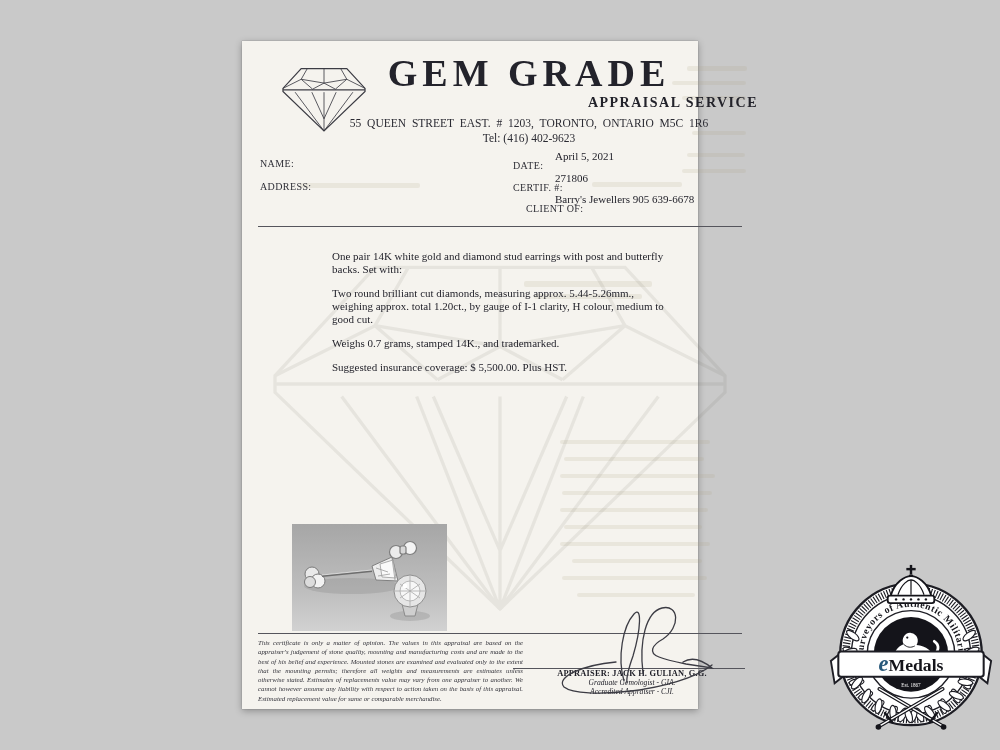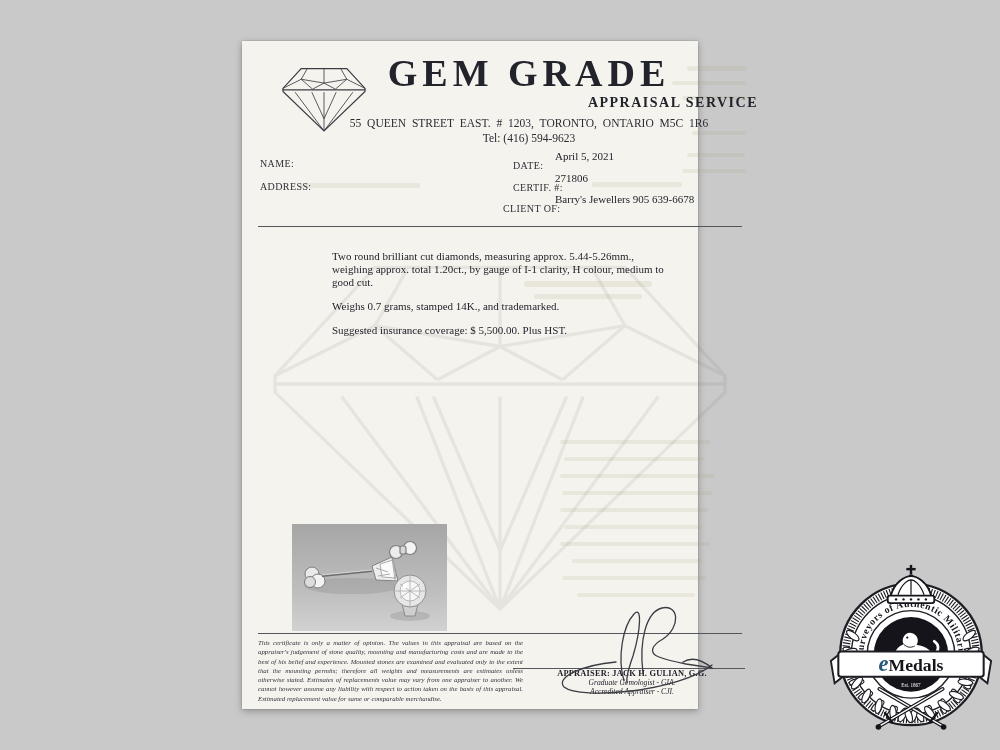--- a/index.html
+++ b/index.html
@@ -97,37 +97,38 @@
     </g>
     <g fill="none" stroke="#3c3c44" stroke-width="1.1">
       <path d="M38,14 L30,28 L6,40 M82,14 L90,28 L114,40 M30,28 L45,41 M90,28 L75,41 M30,28 L60,33 L90,28 M60,33 L45,41 M60,33 L75,41 M60,14 L60,33"></path>
       <path d="M60,96 L22,45 M60,96 L98,45 M44,45 L60,80 L76,45 M60,45 L60,96"></path>
     </g>
   </svg>
 
   <div class="abs title">GEM GRADE</div>
   <div class="abs subtitle">APPRAISAL SERVICE</div>
   <div class="abs addr">55 QUEEN STREET EAST. # 1203, TORONTO, ONTARIO M5C 1R6</div>
-  <div class="abs tel">Tel: (416) 594-9623</div>
+  <div class="abs tel">Tel: (416) 402-9623</div>
 
   <div class="abs lbl" style="left:18px;top:117px">NAME:</div>
   <div class="abs lbl" style="left:18px;top:140px">ADDRESS:</div>
 
   <div class="abs lbl" style="left:271px;top:119px">DATE:</div>
   <div class="abs val" style="left:313px;top:109px">April 5, 2021</div>
 
   <div class="abs lbl" style="left:271px;top:141px">CERTIF. #:</div>
   <div class="abs val" style="left:313px;top:131px">271806</div>
 
-  <div class="abs lbl" style="left:261px;top:162px">CLIENT OF:</div>
+  <div class="abs lbl" style="left:284px;top:162px">CLIENT OF:</div>
   <div class="abs val" style="left:313px;top:152px">Barry's Jewellers 905 639-6678</div>
 
   <div class="rule" style="left:16px;top:185px;width:484px"></div>
 
   <div class="abs bodytext">
+    <p>One pair 14K white gold and diamond stud earrings with post and butterfly backs.  Set with:</p>
     <p>Two round brilliant cut diamonds, measuring approx. 5.44-5.26mm., weighing approx. total 1.20ct., by gauge of I-1 clarity, H colour, medium to good cut.</p>
     <p>Weighs 0.7 grams, stamped 14K., and trademarked.</p>
     <p>Suggested insurance coverage: $ 5,500.00. Plus HST.</p>
   </div>
 
   <svg class="abs photo" viewBox="0 0 155 107">
     <defs>
       <linearGradient id="pbg" x1="0" y1="0" x2="0" y2="1">
         <stop offset="0" stop-color="#a6a6a6"></stop>
         <stop offset="0.65" stop-color="#bfbfbf"></stop>

